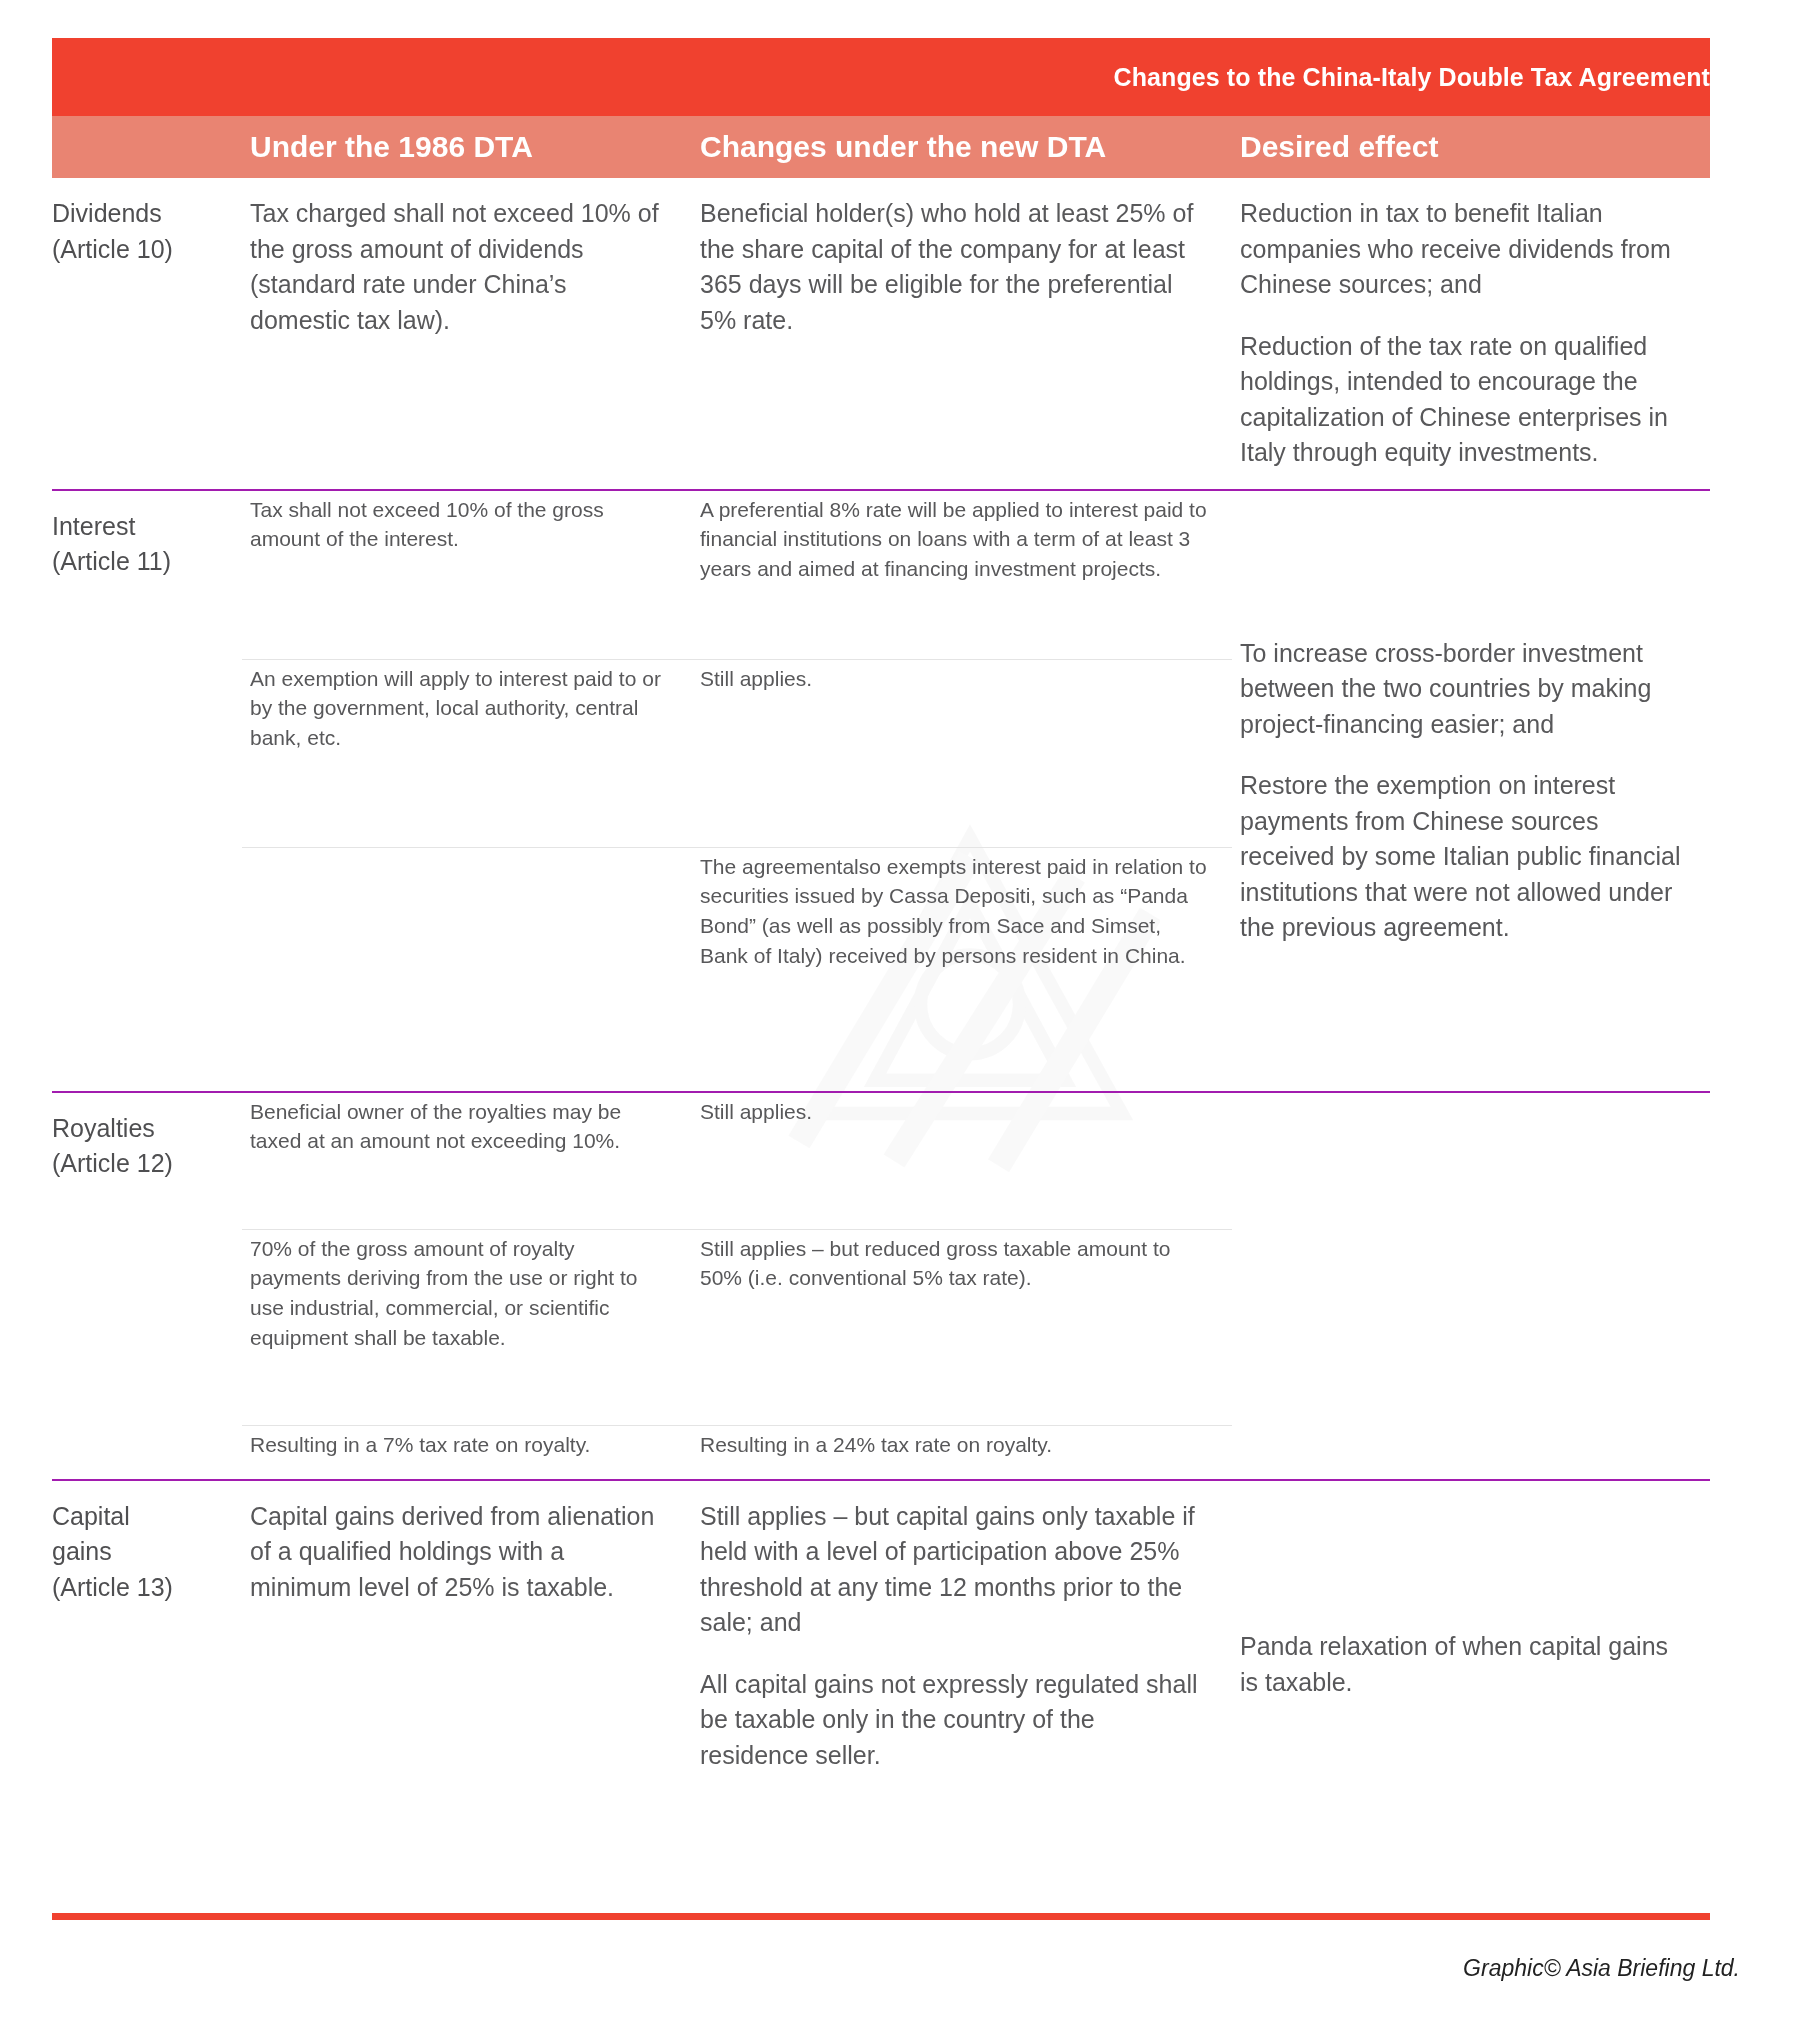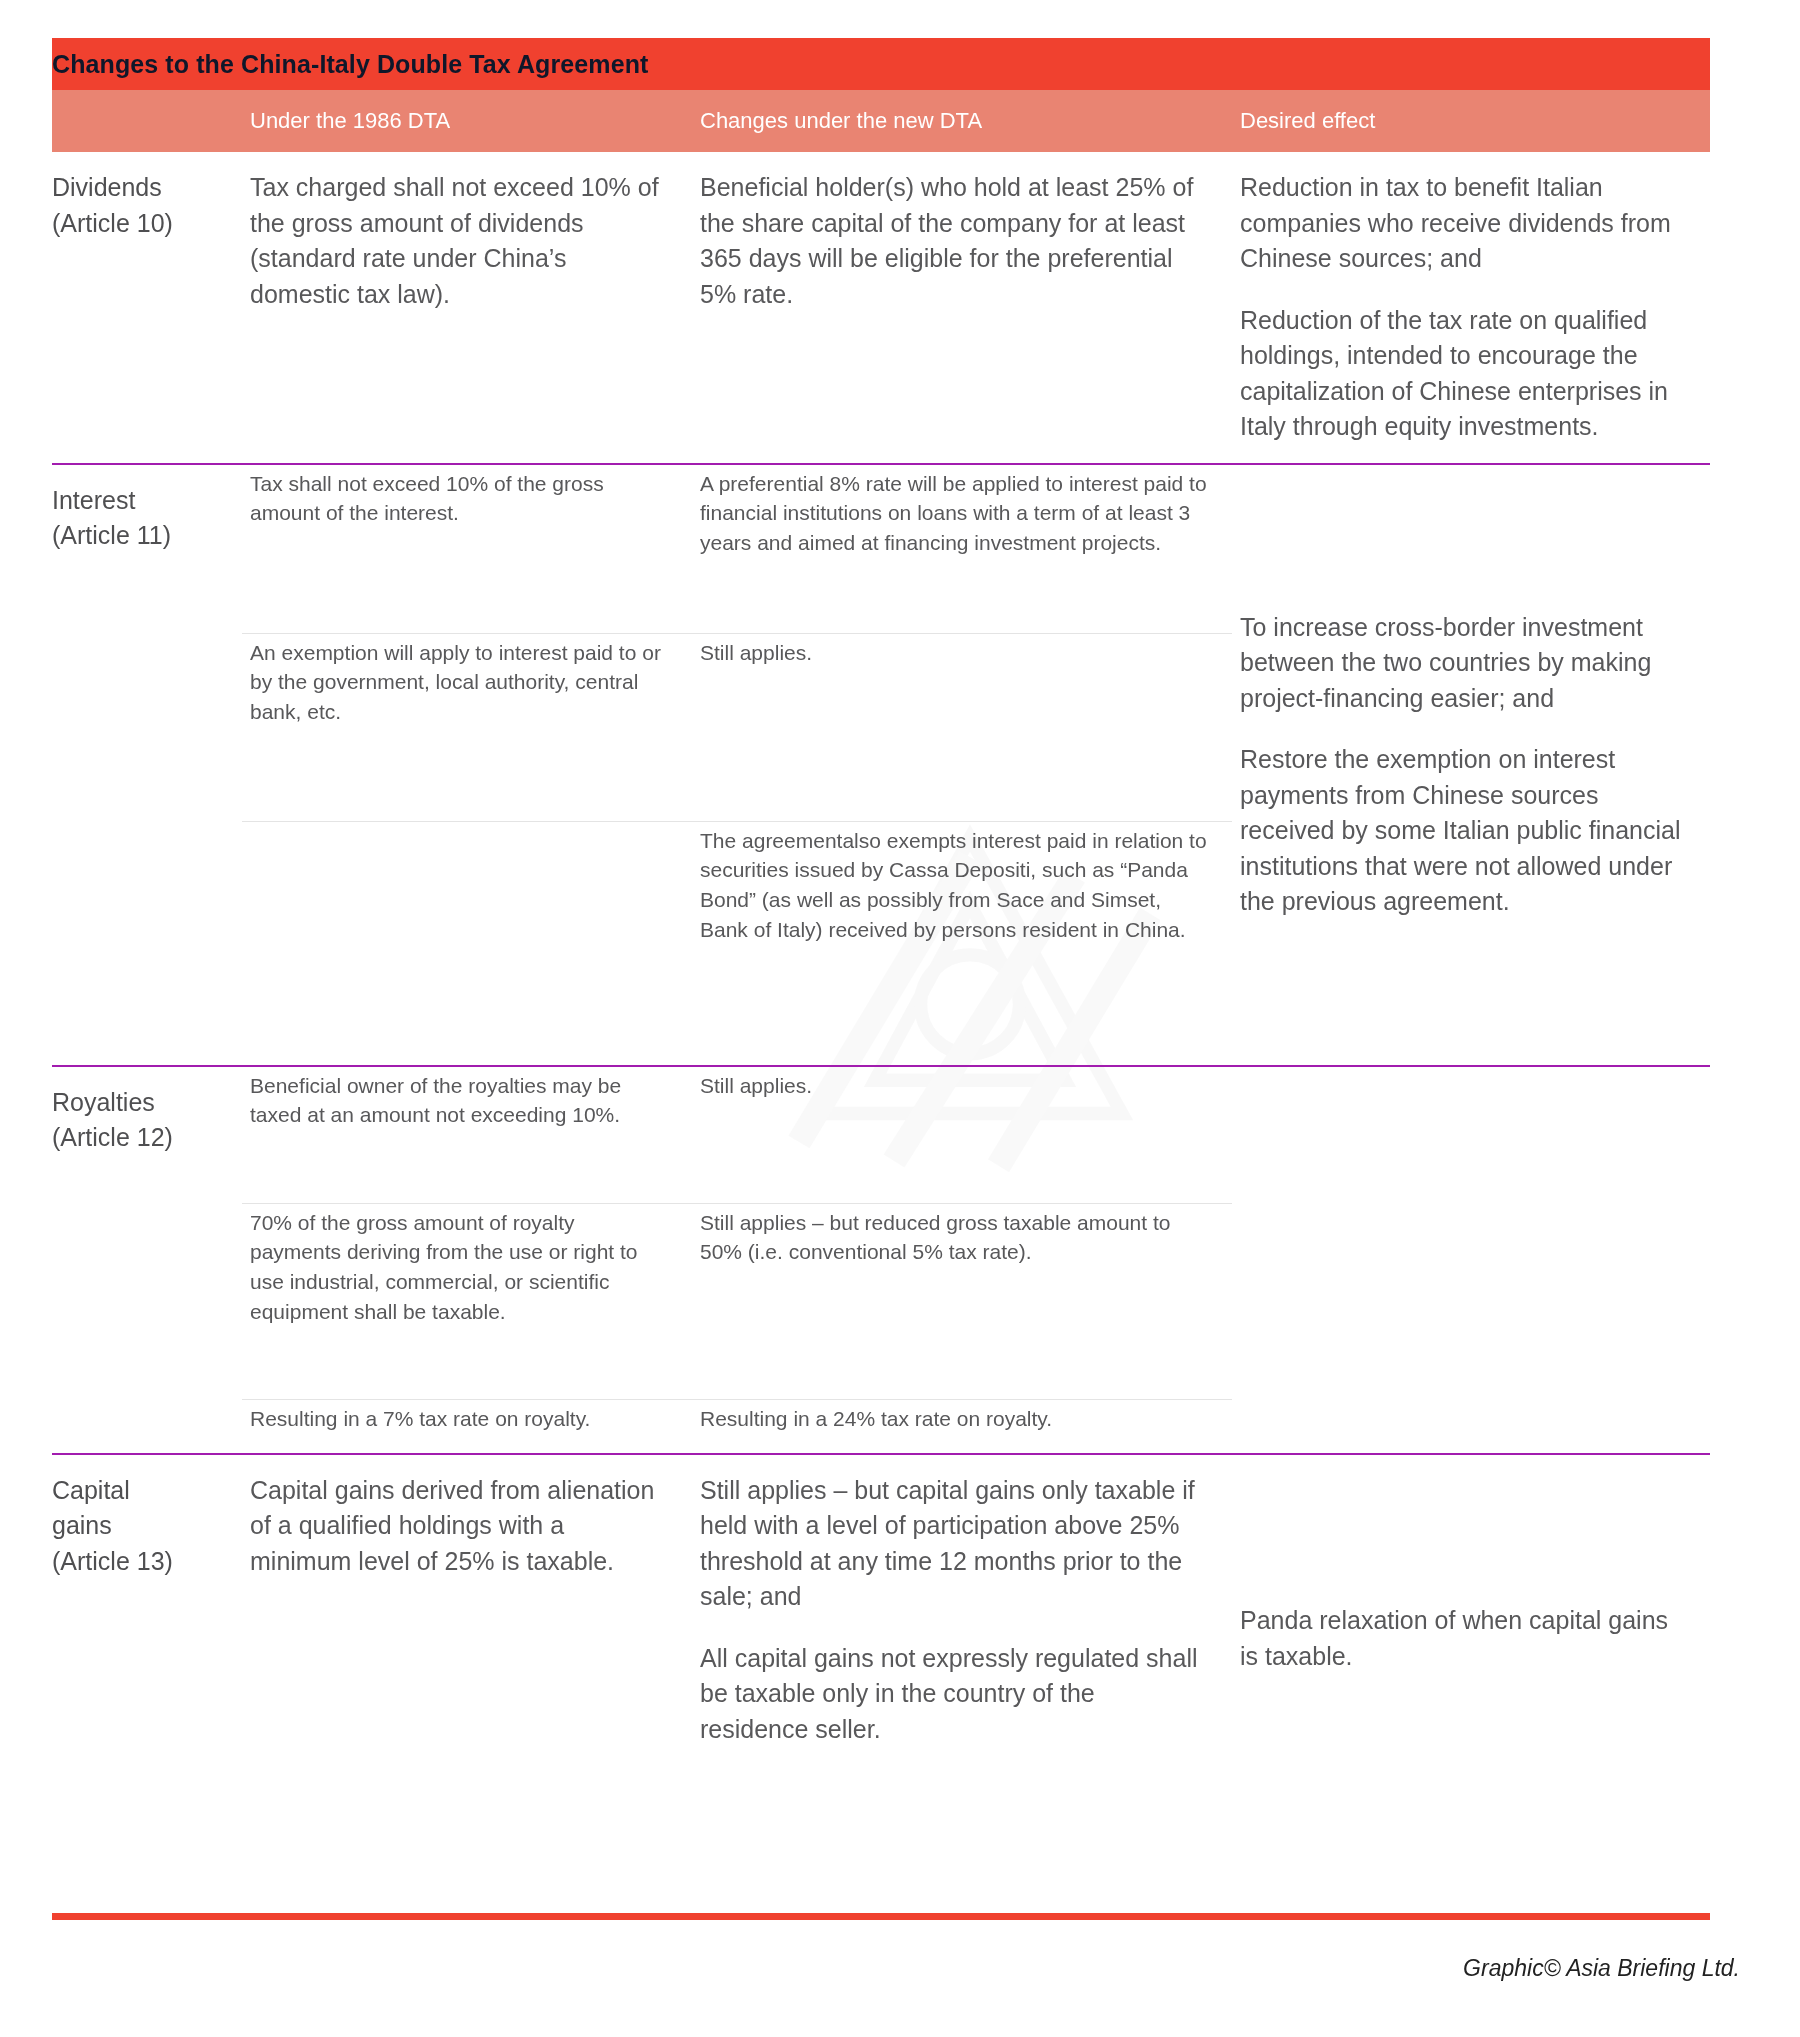--- a/index.html
+++ b/index.html
@@ -40,42 +40,42 @@
   .table-wrap {
     position: absolute;
     left: 52px;
     top: 38px;
     width: 1658px;
     z-index: 2;
   }
 
   .title-bar {
     background: #f0412f;
-    color: #0f172a;
-    height: 52px;
+    color: #ffffff;
+    height: 78px;
     display: flex;
     align-items: center;
-    justify-content: flex-start;
+    justify-content: flex-end;
   }
   .title-bar .title-text {
     font-size: 25px;
     font-weight: bold;
     letter-spacing: 0.1px;
   }
 
   .col-head {
     background: #e98472;
     height: 62px;
     display: flex;
     align-items: center;
     color: #ffffff;
   }
   .col-head .hc {
-    font-size: 22px;
-    font-weight: normal;
+    font-size: 30px;
+    font-weight: bold;
   }
 
   
   .c0 { width: 190px; flex: 0 0 190px; }
   .c1 { width: 450px; flex: 0 0 450px; }
   .c2 { width: 540px; flex: 0 0 540px; }
   .c3 { width: 478px; flex: 0 0 478px; }
 
   .col-head .c0 { }
   .col-head .c1 { padding-left: 8px; box-sizing: border-box; }

